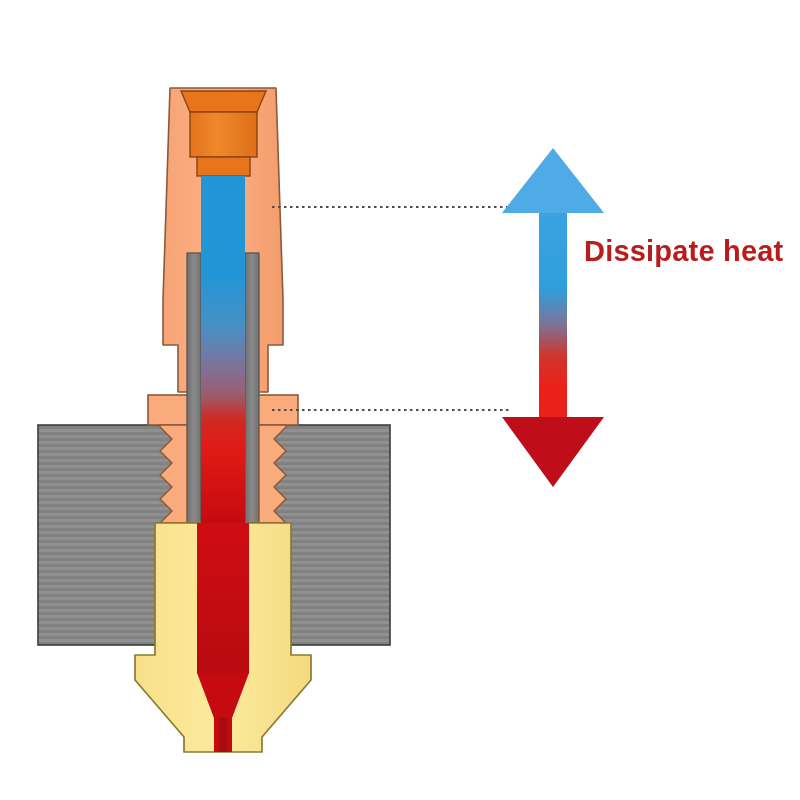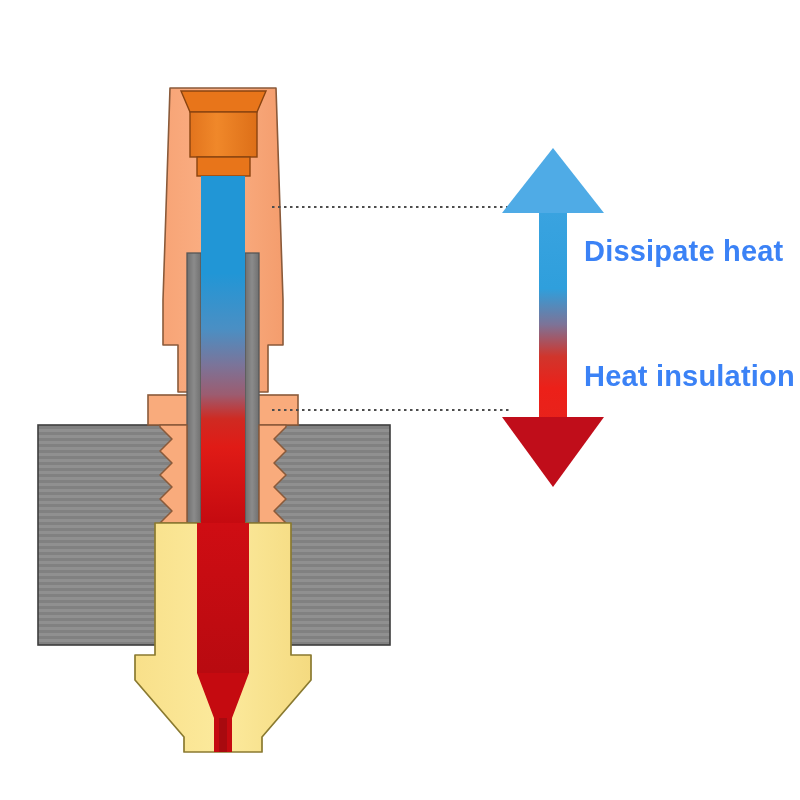--- a/index.html
+++ b/index.html
@@ -7,21 +7,21 @@
     width:800px;height:800px;
     background:#ffffff;
     font-family:"Liberation Sans", sans-serif;
     overflow:hidden;
     position:relative;
   }
   #stage{position:absolute;inset:0;width:800px;height:800px;}
   .label{
     position:absolute;
     font-weight:bold;
-    color:#3b82f6;
+    color:#b91c1c;
     white-space:nowrap;
     letter-spacing:0.2px;
   }
   #lbl-dissipate{left:584px;top:235px;font-size:29px;}
   #lbl-insulation{left:584px;top:360px;font-size:29px;}
 </style>
 </head>
 <body>
 
 <div id="stage">
@@ -185,15 +185,14 @@
       <path d="M 553 148 L 604 213 L 502 213 Z" fill="#4fabe6"></path>
 
       <path d="M 553 487 L 502 417 L 604 417 Z" fill="#c00d1a"></path>
     </g>
 
   </svg>
 
   
   <div class="label" id="lbl-dissipate">Dissipate heat</div>
 
-  <div class="label" id="lbl-insulation">Heat insulation</div>
 
 </div>
 
 </body></html>

